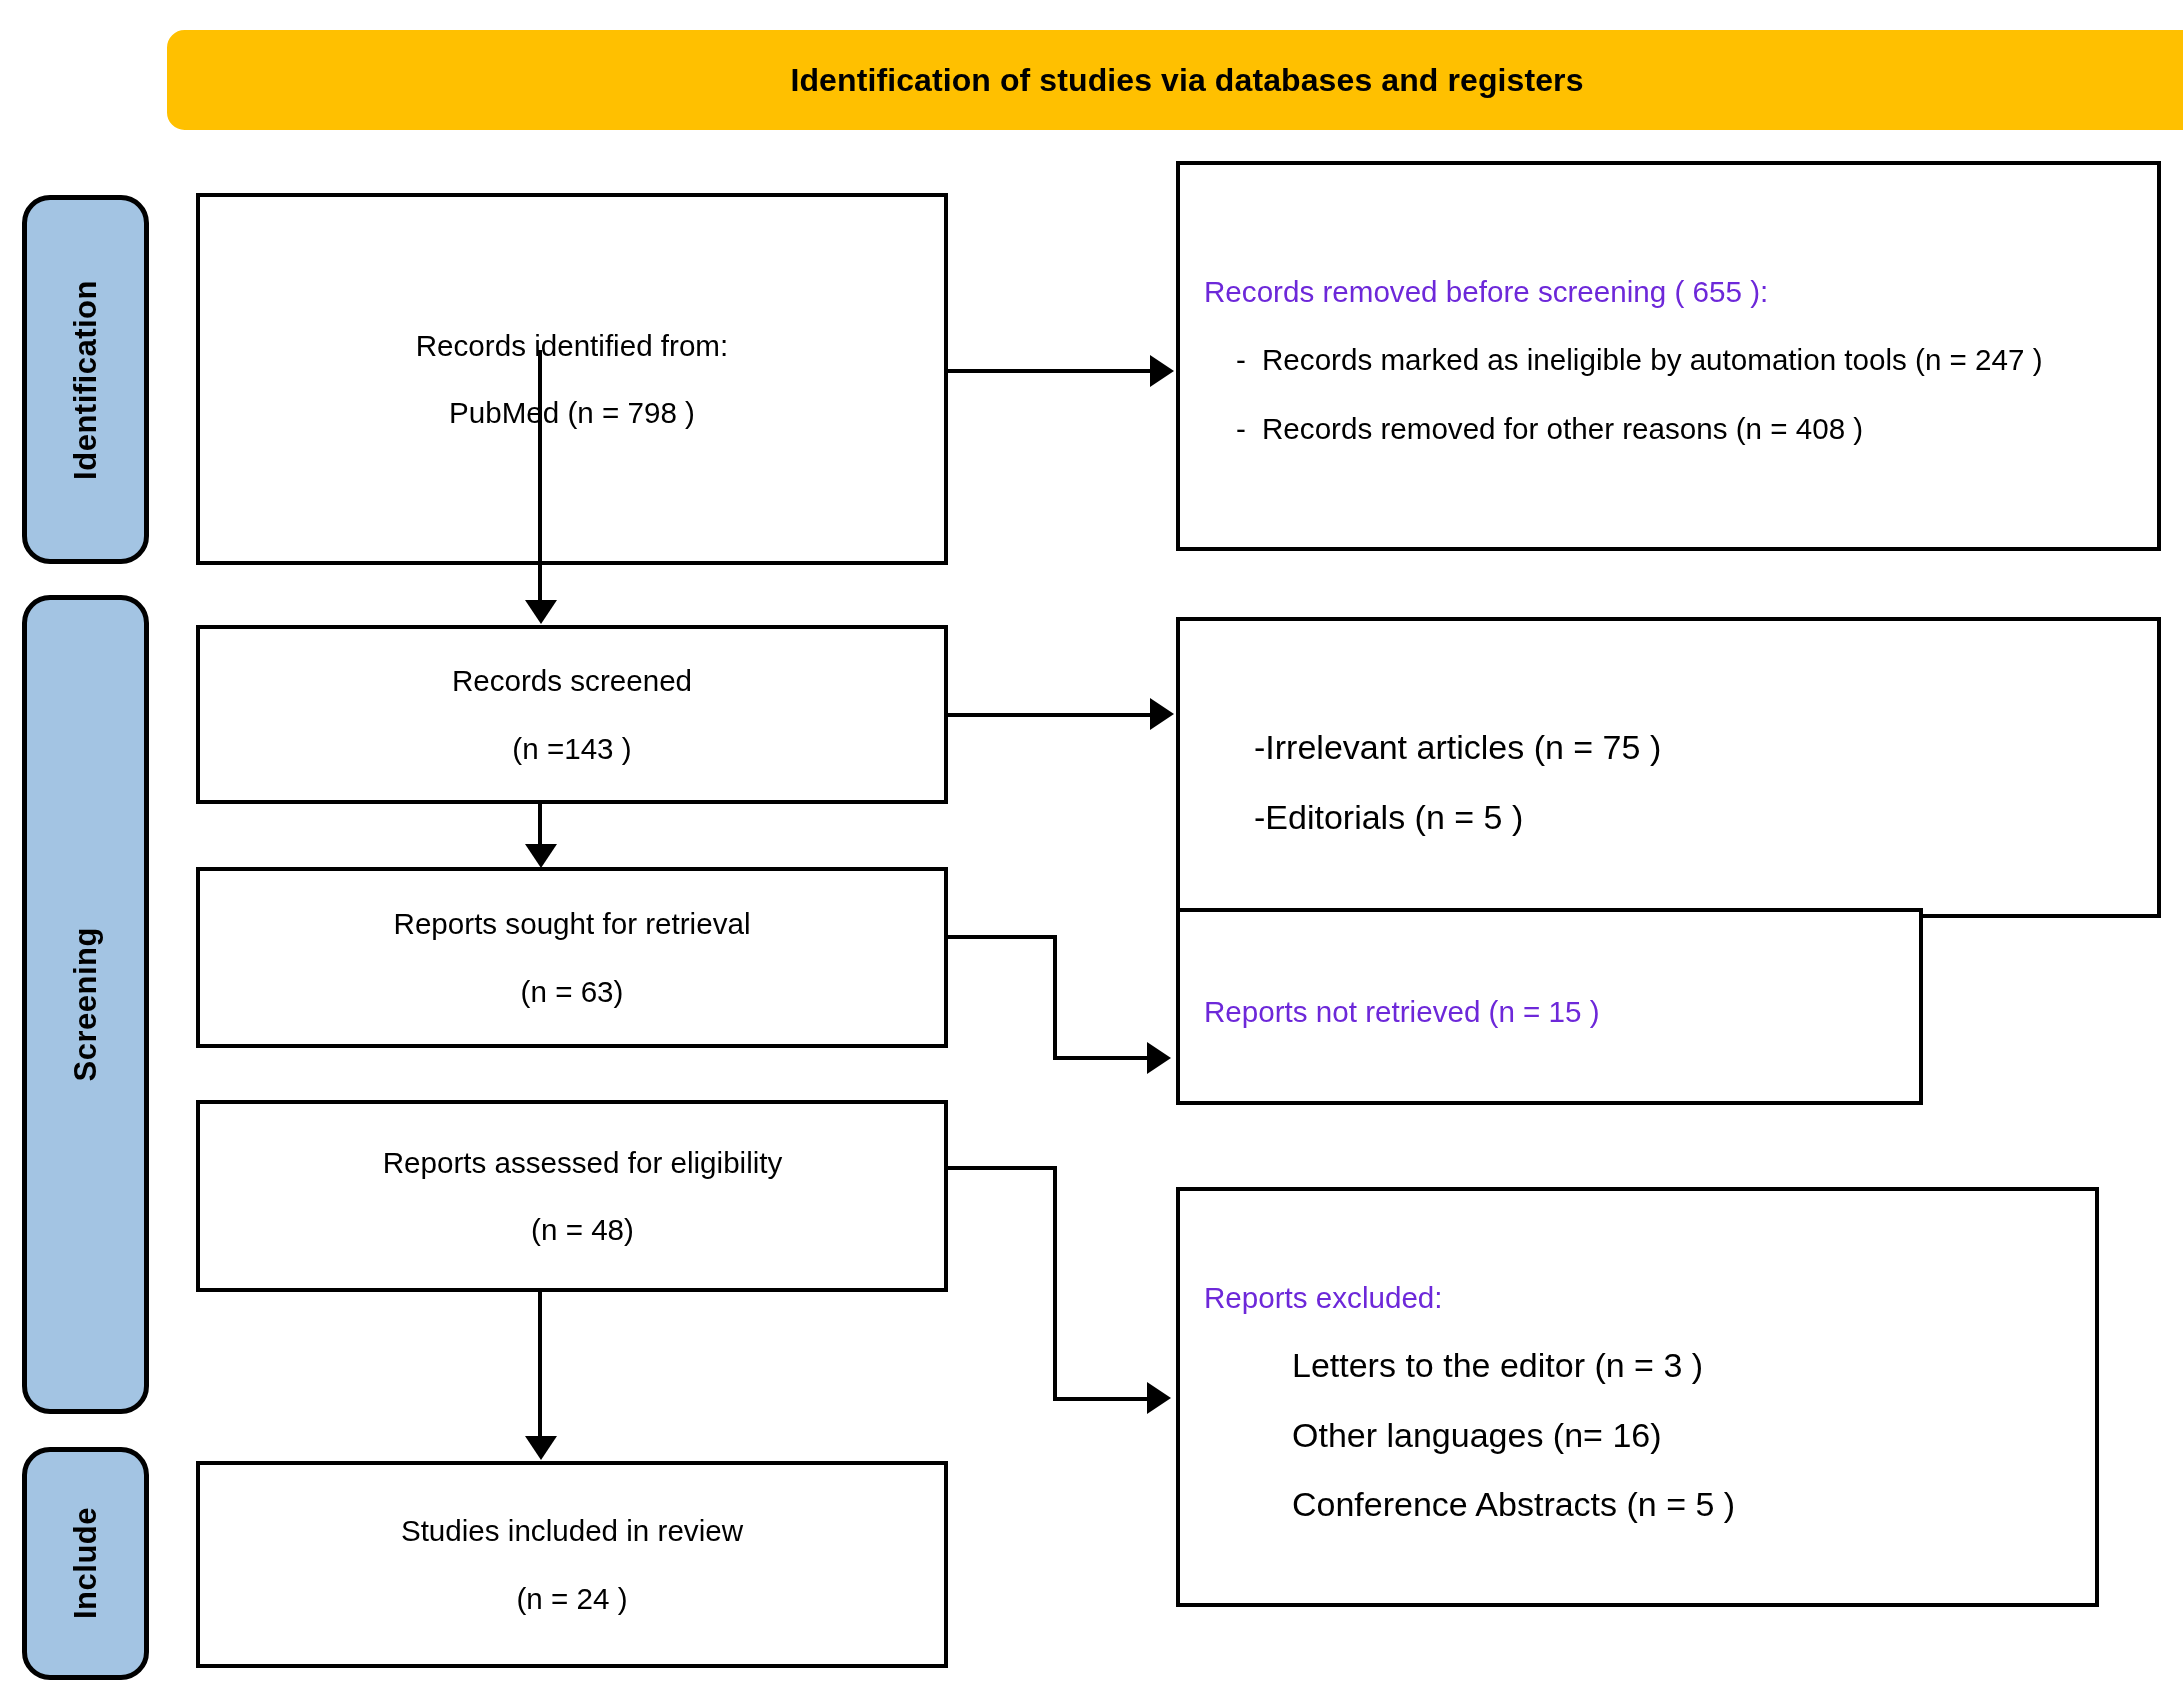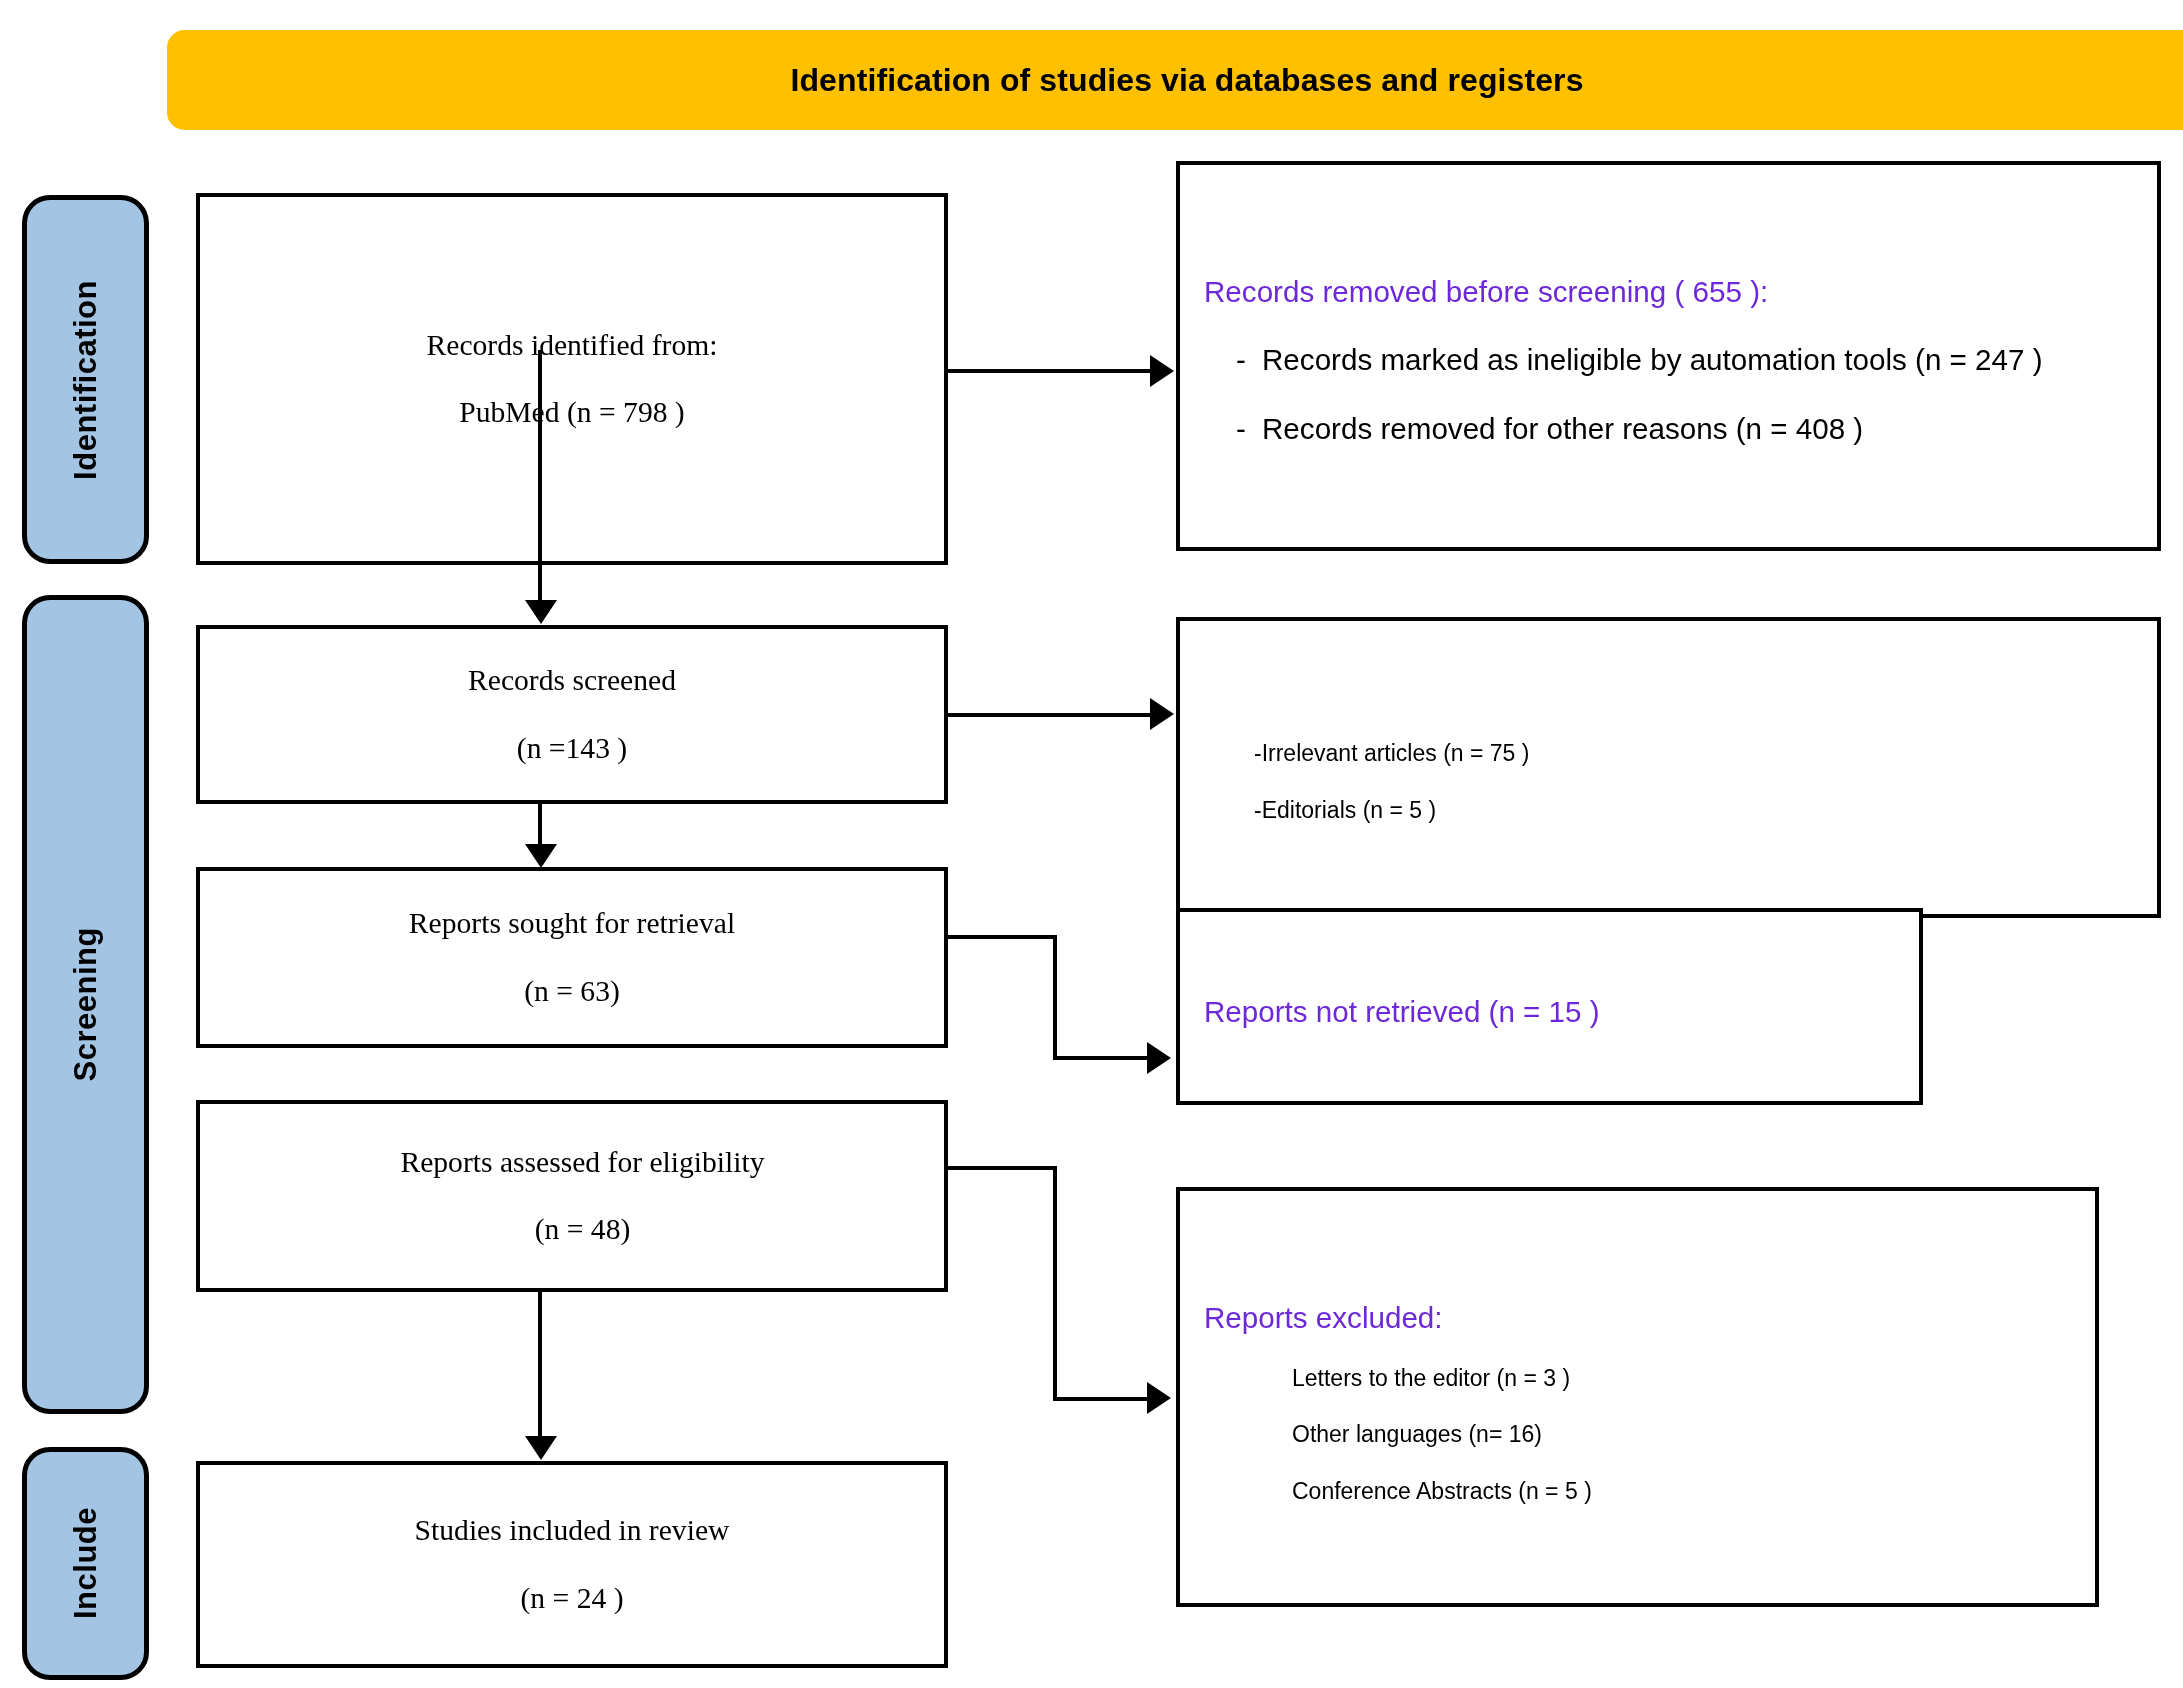--- a/index.html
+++ b/index.html
@@ -68,21 +68,20 @@
     background: #ffffff;
     border: 4.7px solid #000000;
     box-sizing: border-box;
     display: flex;
     flex-direction: column;
     justify-content: center;
   }
   .box.center {
     align-items: center;
     text-align: left;
-    font-family: Liberation Serif, serif;
   }
   .box .line {
     font-size: 29.6px;
     color: #000000;
     line-height: 1.05;
     white-space: nowrap;
   }
   .box.center .line + .line {
     margin-top: 36px;
   }
@@ -112,21 +111,21 @@
   .bullet-row .dash {
     width: 58px;
     flex: 0 0 58px;
     padding-left: 32px;
     box-sizing: border-box;
   }
   .bullet-row .btext {
     flex: 1 1 auto;
   }
   .indent-line {
-    font-size: 23px;
+    font-size: 34px;
     color: #000;
     margin-top: 29px;
     padding-left: 50px;
     line-height: 1.2;
     white-space: nowrap;
   }
   .indent-line.deep {
     padding-left: 88px;
   }
 

